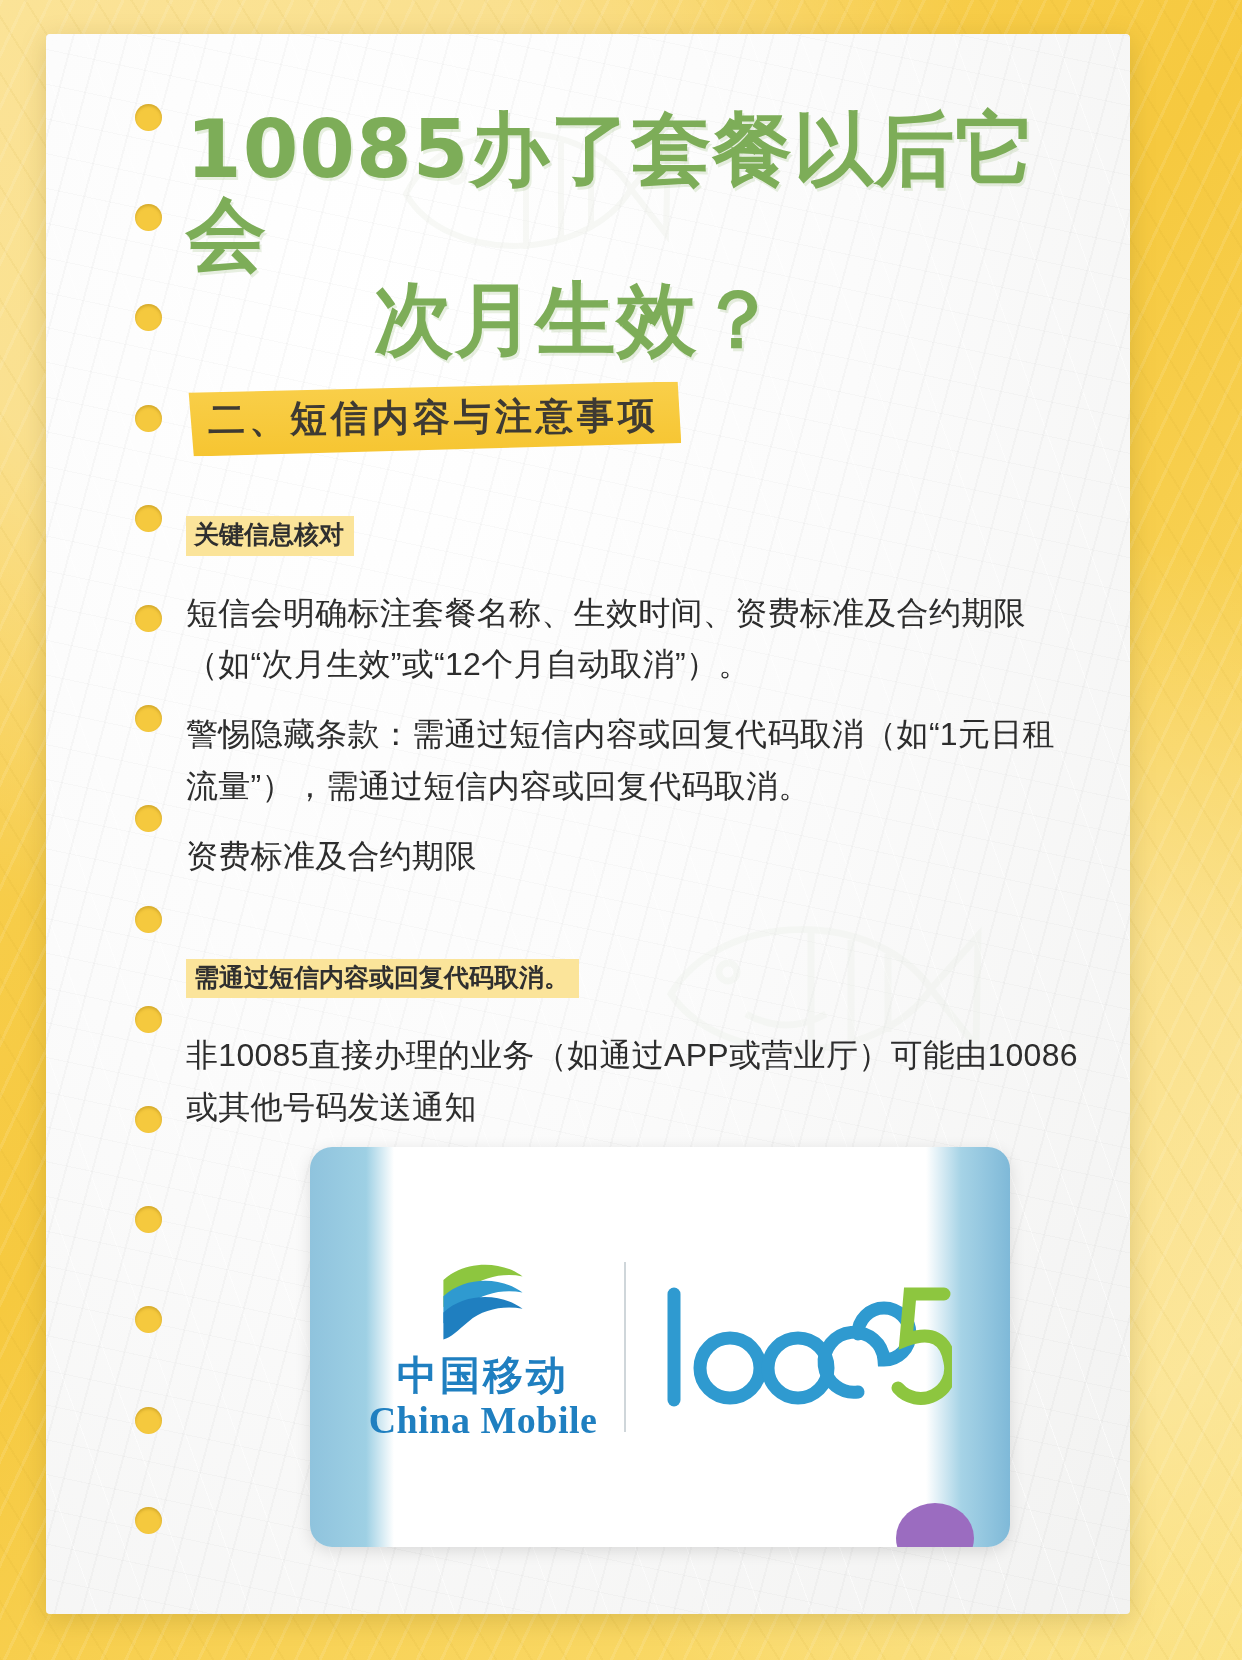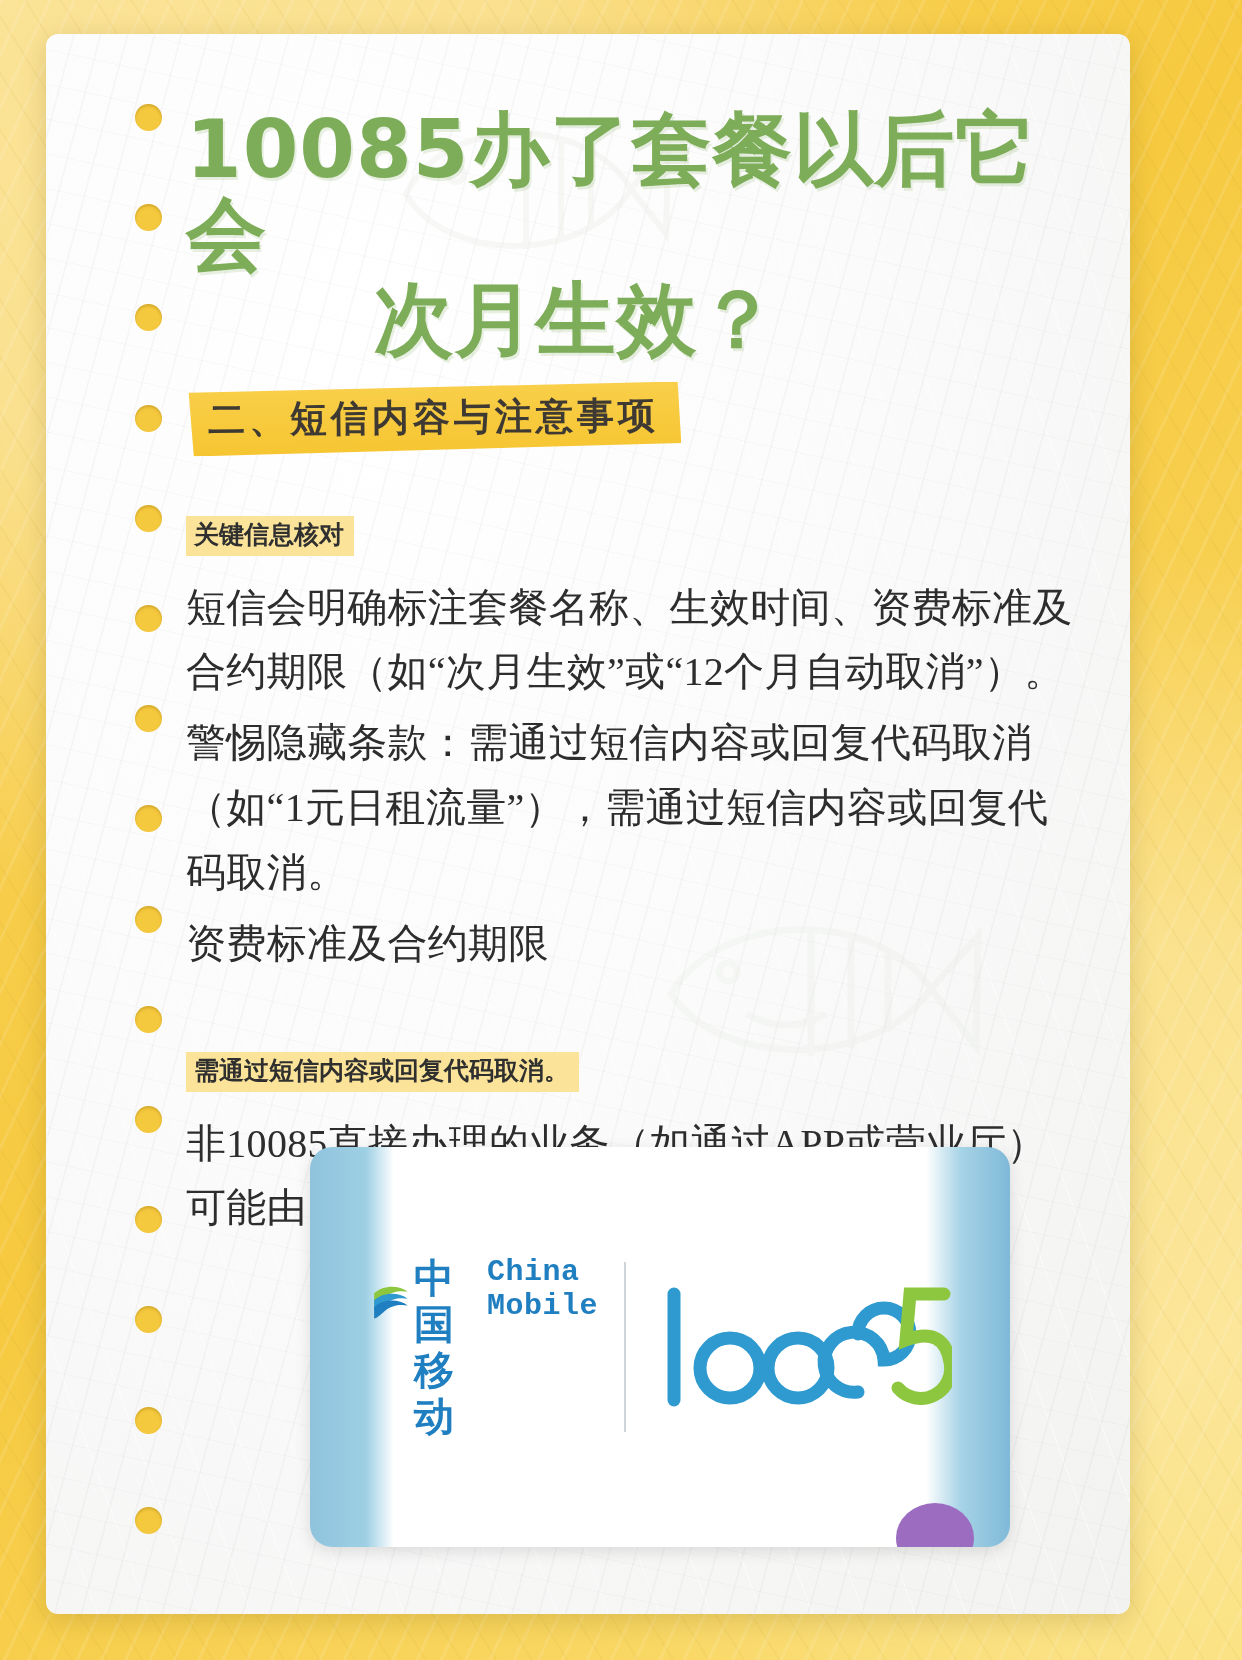--- a/index.html
+++ b/index.html
@@ -38,21 +38,21 @@
 
   
   .sheet {
     position: absolute;
     left: 46px;
     top: 34px;
     width: 1084px;
     height: 1580px;
     background:
       radial-gradient(ellipse at 30% 20%, #ffffff 0%, #fbfbfb 45%, #f2f2f1 100%);
-    border-radius: 12px;
+    border-radius: 4px;
     box-shadow: 0 6px 26px rgba(120,95,20,.22);
     overflow: hidden;
   }
   .sheet::before {
     content: "";
     position: absolute;
     inset: 0;
     background:
       repeating-linear-gradient(105deg, rgba(0,0,0,.022) 0 2px, rgba(255,255,255,0) 2px 26px),
       repeating-linear-gradient(12deg, rgba(0,0,0,.018) 0 1px, rgba(255,255,255,0) 1px 34px),
@@ -142,26 +142,25 @@
     display: inline-block;
     font-size: 25px;
     font-weight: 700;
     color: #2f2f2f;
     background: #fbe49a;
     padding: 3px 10px 5px 8px;
     line-height: 1.25;
     margin-bottom: 14px;
   }
   .para {
-    font-size: 40px;
+    font-size: 32px;
     color: #2d2d2d;
     line-height: 1.62;
-    margin: 6px 0 6px 0;
+    margin: 18px 0 6px 0;
     letter-spacing: .3px;
-    font-family: Liberation Serif, serif;
   }
   .gap-block { margin-top: 76px; }
 
   
   .photo-card {
     position: absolute;
     left: 264px;
     top: 1113px;
     width: 700px;
     height: 400px;
@@ -173,39 +172,40 @@
   .photo-inner {
     position: absolute;
     inset: 0;
     display: flex;
     align-items: center;
     justify-content: center;
     gap: 26px;
   }
   .cm-logo-box {
     display: flex;
-    flex-direction: row;
+    flex-direction: column;
+    align-items: center;
     width: 230px;
   }
   .cm-mark {
     width: 108px;
     height: 92px;
     margin-bottom: 8px;
   }
   .cm-cn {
     font-family: "DejaVu Sans", sans-serif;
     font-size: 40px;
     font-weight: 700;
     color: #1f7fc0;
     letter-spacing: 3px;
     line-height: 1.15;
   }
   .cm-en {
-    font-family: Liberation Mono, monospace;
-    font-size: 30px;
+    font-family: Liberation Serif, serif;
+    font-size: 38px;
     font-weight: 700;
     color: #1f7fc0;
     letter-spacing: .5px;
   }
   .divider-v {
     width: 2px;
     height: 170px;
     background: #cfd6da;
   }
   .num-box {

